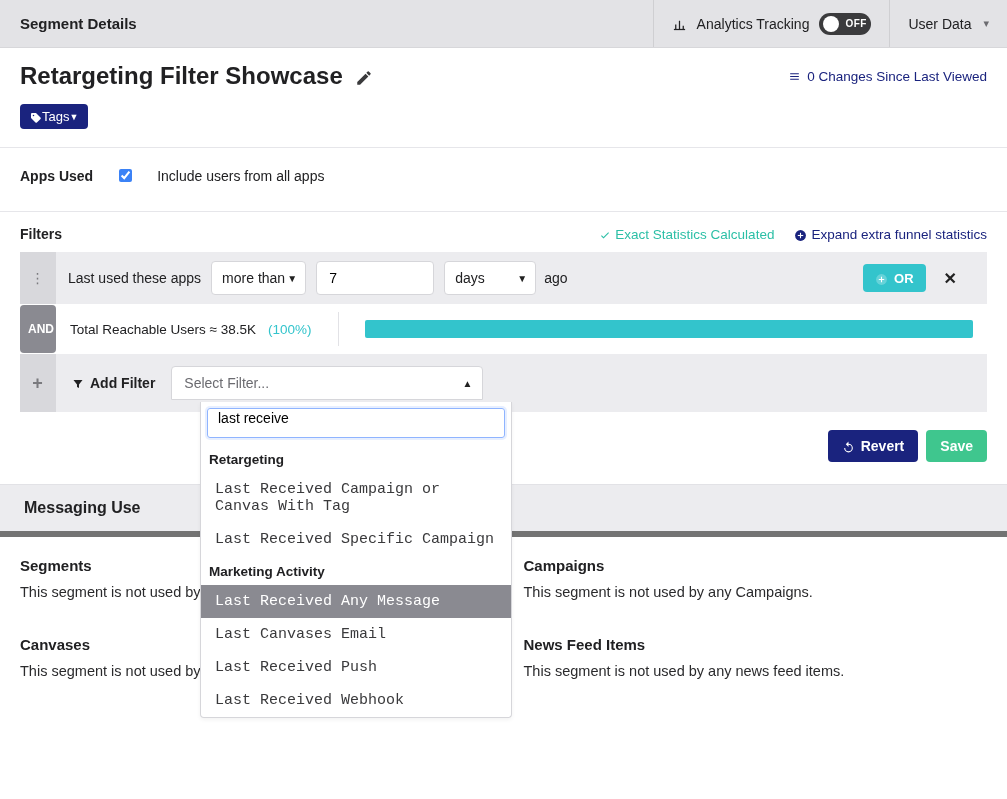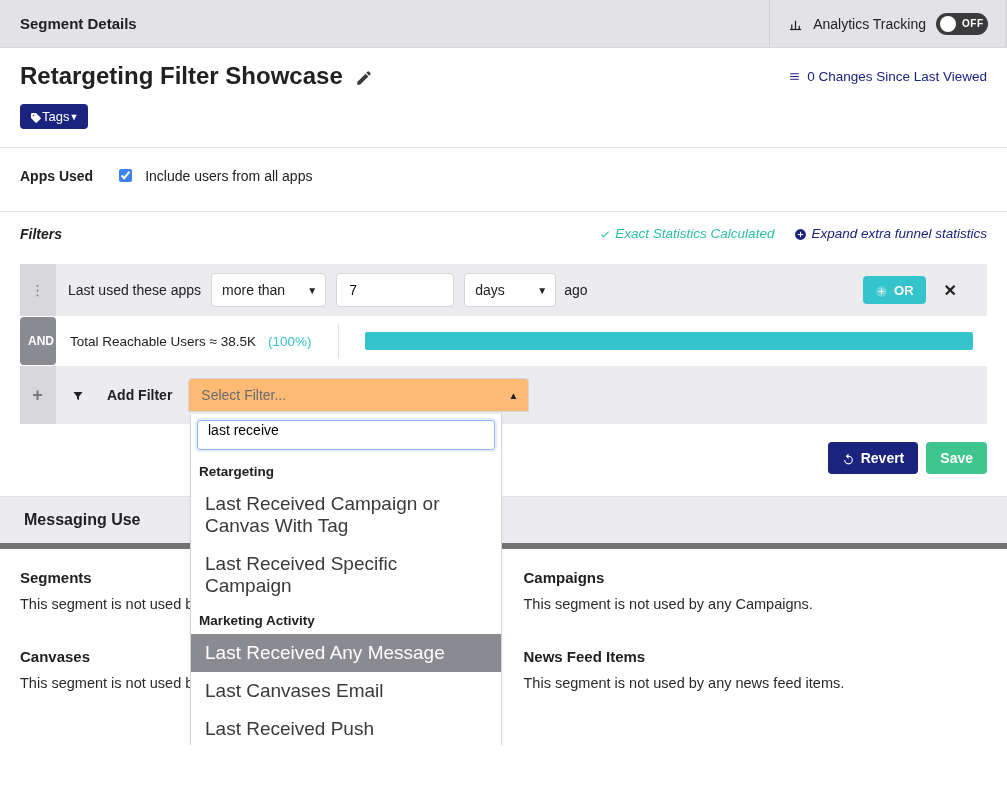--- a/index.html
+++ b/index.html
@@ -97,29 +97,28 @@
   .tags-pill .caret { font-size: 9px; }
 
   .apps-used {
     padding: 18px 20px 26px 20px;
     display: flex;
     align-items: center;
     gap: 22px;
     border-bottom: 1px solid #e6e6ea;
   }
   .apps-used .lbl { font-weight: 700; }
-  .apps-used label { display: flex; align-items: center; gap: 10px; font-size: 14px; }
+  .apps-used label { display: flex; align-items: center; gap: 22px; font-size: 14px; }
   .apps-used input[type="checkbox"] { accent-color: #3b82f6; width: 13px; height: 13px; }
 
   .filters-wrap { padding: 14px 20px 0 20px; }
   .filters-head {
     display: flex;
-    align-items: flex-start;
-    margin-bottom: 22px;
-    font-style: italic;
+    align-items: flex-end;
+    margin-bottom: 10px;
   }
   .filters-head .ftitle { font-weight: 700; }
   .filters-head .right { margin-left: auto; display: flex; align-items: center; gap: 20px; font-size: 13.5px; }
   .stat-ok { color: #2bbfa6; display: inline-flex; align-items: center; gap: 4px; }
   .stat-expand { color: #1a237e; display: inline-flex; align-items: center; gap: 4px; }
 
   .filter-row {
     background: #ececef;
     display: flex;
     align-items: center;
@@ -142,21 +141,21 @@
     background: #fff;
     border: 1px solid #d6d6da;
     border-radius: 4px;
     height: 34px;
     display: inline-flex;
     align-items: center;
     padding: 0 10px;
     font-size: 14px;
     position: relative;
   }
-  .select { padding-right: 40px; }
+  .select { padding-right: 20px; }
   .select .caret2, .unitselect .caret2 {
     position: absolute; right: 8px; font-size: 10px; color: #222;
   }
   .numinput { width: 118px; }
   .numinput input {
     border: none; outline: none; width: 100%; font-size: 14px;
   }
   .unitselect { width: 92px; padding-right: 28px; }
   .ago { font-size: 14px; margin-left: -2px; }
   .or-btn {
@@ -212,40 +211,40 @@
     display: flex;
     align-items: center;
     height: 58px;
     position: relative;
   }
   .addfilter-row .handle.plus {
     width: 36px; align-self: stretch; background:#d8d8dc;
     display:flex;align-items:center;justify-content:center;font-size:18px;color:#7a7a7e;font-weight:700;
   }
   .addfilter-row .af-label {
-    display: inline-flex; align-items: center; gap: 23px; font-weight: 700; margin: 0 16px;
+    display: inline-flex; align-items: center; gap: 6px; font-weight: 700; margin: 0 16px;
   }
   .filter-select {
-    width: 341px;
-    background: #fdba74;
+    width: 312px;
+    background: #ffffff;
     border: 1px solid #d6d6da;
     border-radius: 4px 4px 0 0;
     height: 34px;
     display: flex;
     align-items: center;
     padding: 0 12px;
     color: #6b6b70;
     font-size: 14px;
     position: relative;
   }
   .filter-select .up { position: absolute; right: 10px; font-size: 10px; color: #222; }
 
   .dropdown {
     position: absolute;
-    left: 170px;
+    left: 180px;
     top: 48px;
     width: 312px;
     background: #fff;
     border: 1px solid #d6d6da;
     border-top: none;
     border-radius: 0 0 4px 4px;
     z-index: 50;
     box-shadow: 0 2px 4px rgba(0,0,0,.05);
   }
   .dropdown .search {
@@ -259,23 +258,24 @@
   .dropdown .search input {
     border: none; outline: none; width: 100%; font-size: 14px;
   }
   .dropdown .group {
     padding: 8px 8px 6px 8px;
     font-weight: 700;
     font-size: 13.5px;
   }
   .dropdown .opt {
     padding: 8px 14px;
-    font-size: 19px;
+    font-size: 15px;
     color: #3a3a3c;
     cursor: pointer;
+    font-family: Liberation Mono, monospace;
   }
   .dropdown .opt.selected {
     background: #8a8a91;
     color: #fff;
   }
 
   .action-row {
     display: flex;
     justify-content: flex-end;
     gap: 8px;
@@ -337,20 +337,24 @@
           <line x1="3" y1="20" x2="21" y2="20"></line>
         </svg>
     </span>
     <span class="txt">Analytics Tracking</span>
     <span class="toggle">
       <span class="knob"></span>
       <span class="label">OFF</span>
     </span>
   </div>
   <div class="sep"></div>
+  <div class="section">
+    <span class="txt">User Data</span>
+    <span class="chev">▾</span>
+  </div>
 </div>
 
 <div class="header-area">
   <div class="header-top">
     <h1 class="page-title">
       <span>Retargeting Filter Showcase</span>
       <span>
         <svg viewBox="0 0 24 24" fill="currentColor">
             <path d="M3 17.25V21h3.75L17.81 9.94l-3.75-3.75L3 17.25zM20.71 7.04a1 1 0 0 0 0-1.41l-2.34-2.34a1 1 0 0 0-1.41 0l-1.83 1.83 3.75 3.75 1.83-1.83z"></path>
           </svg>

